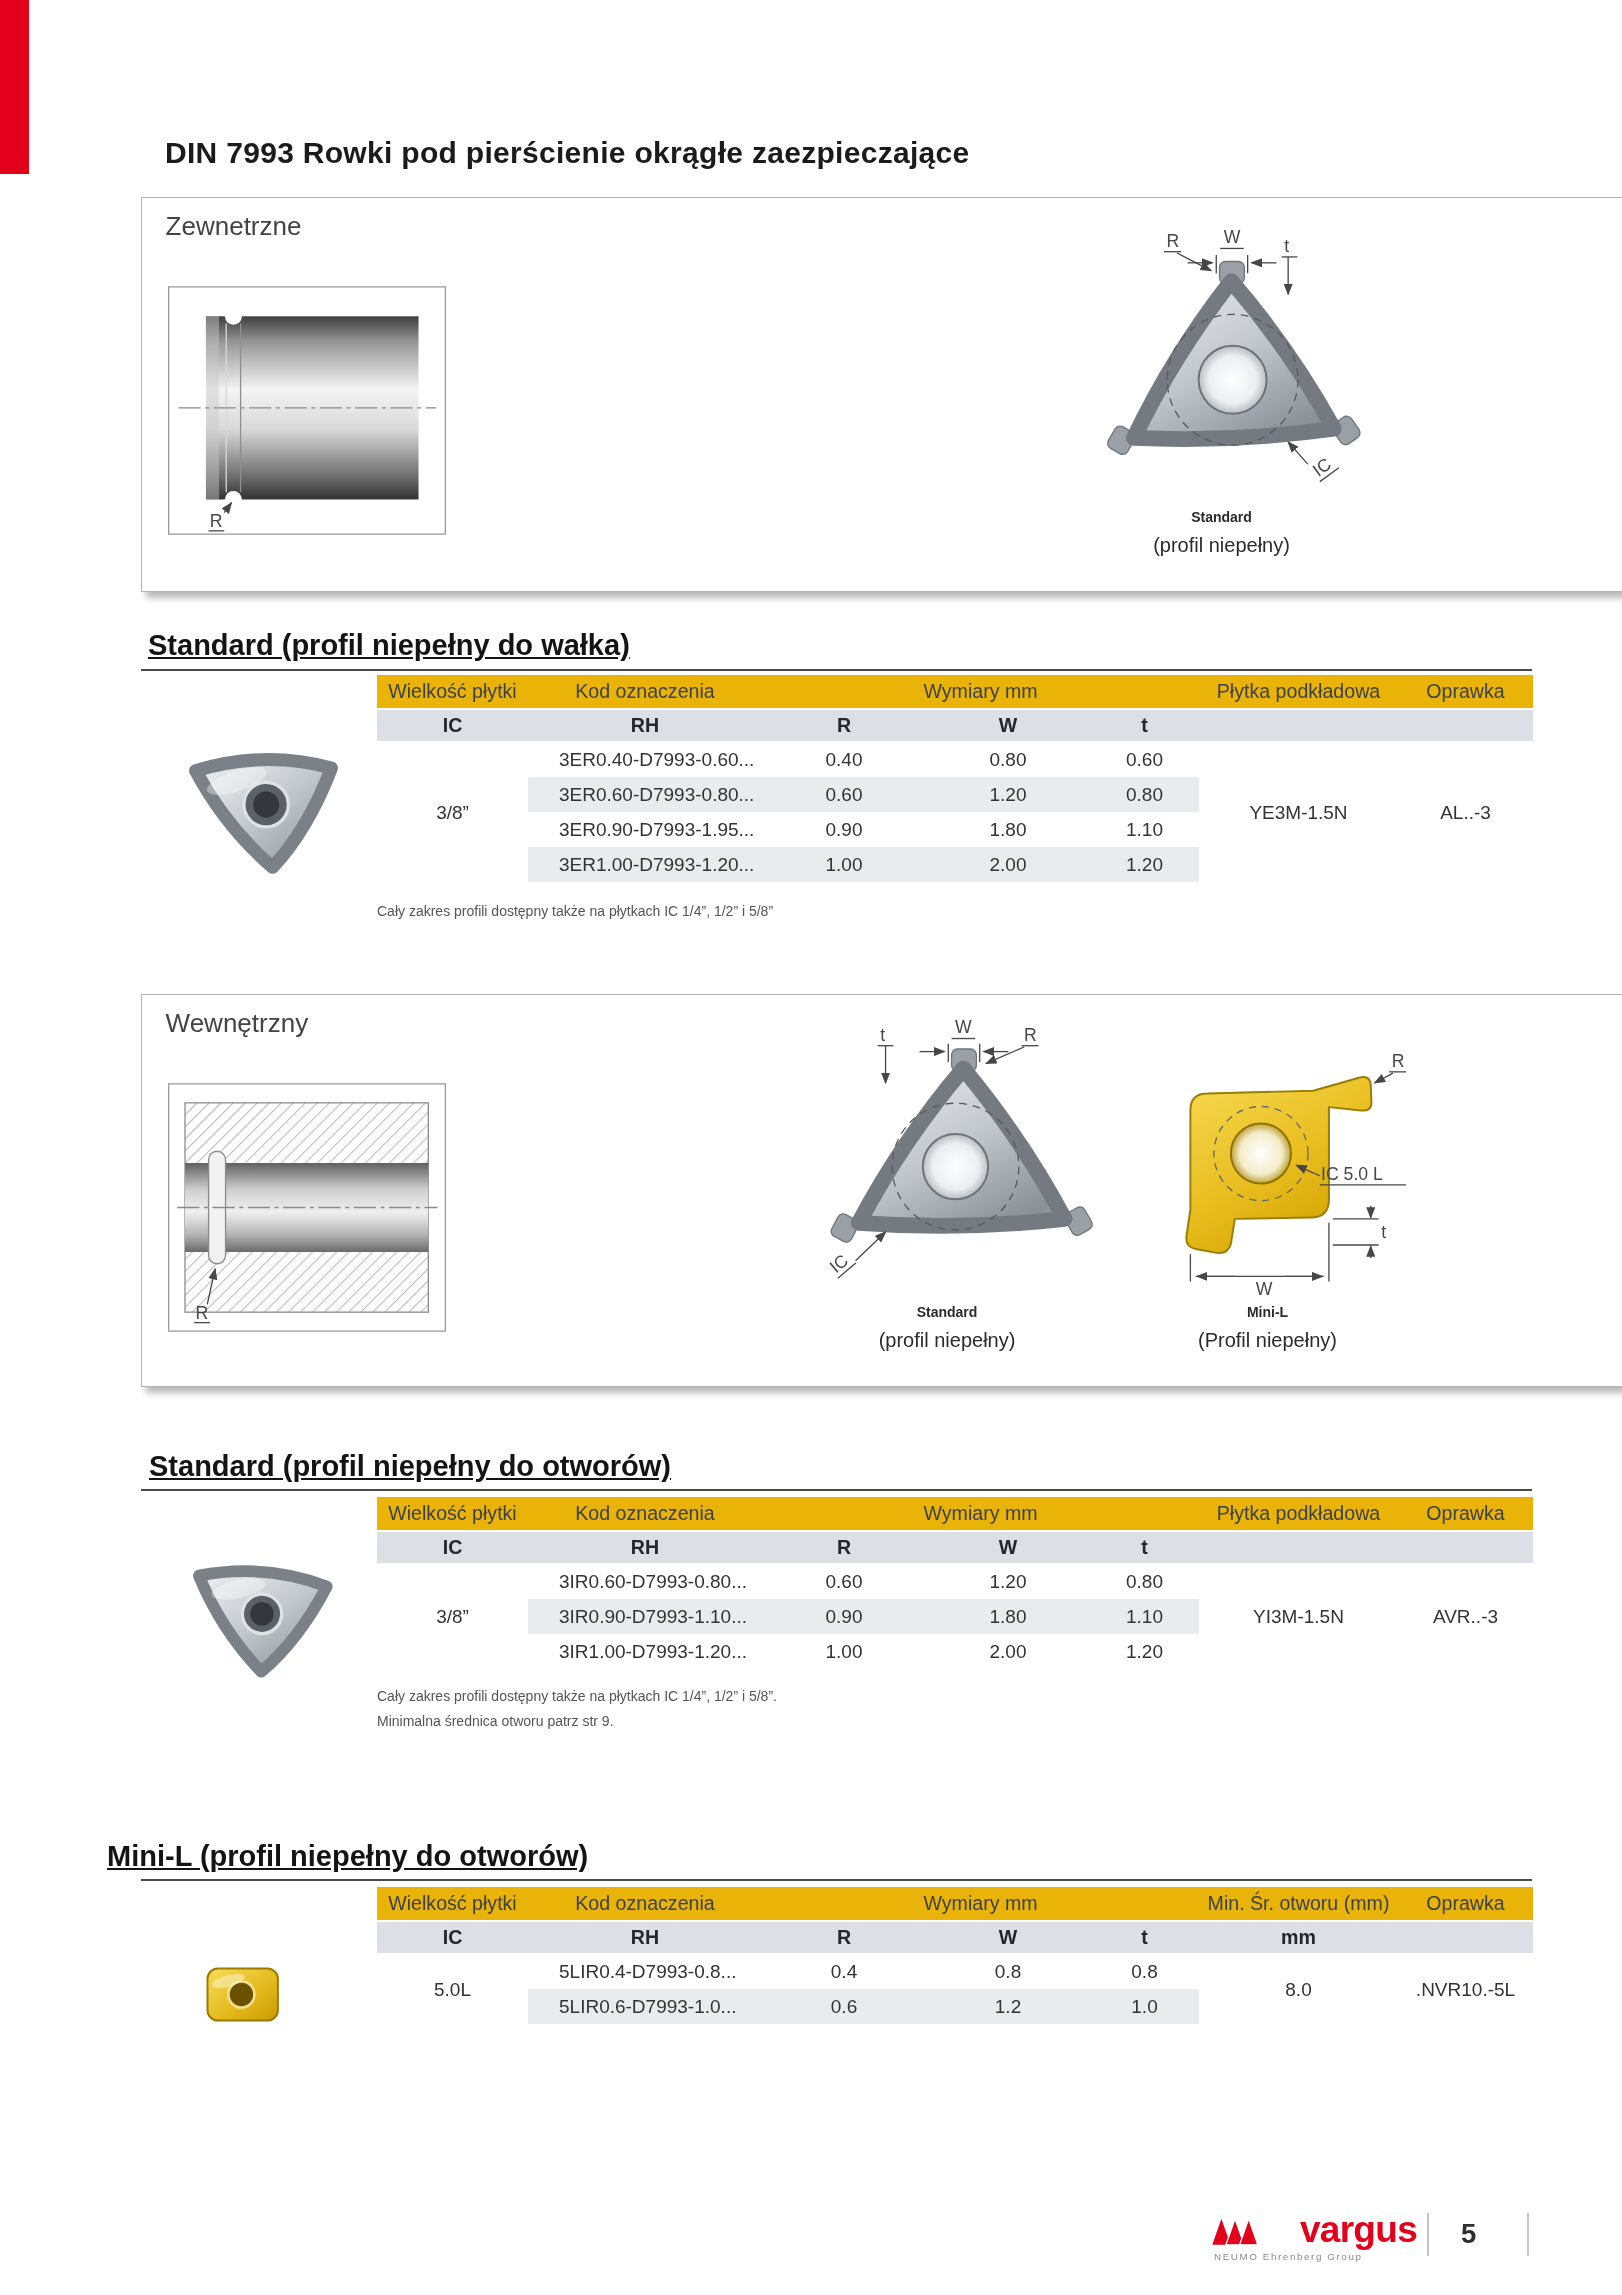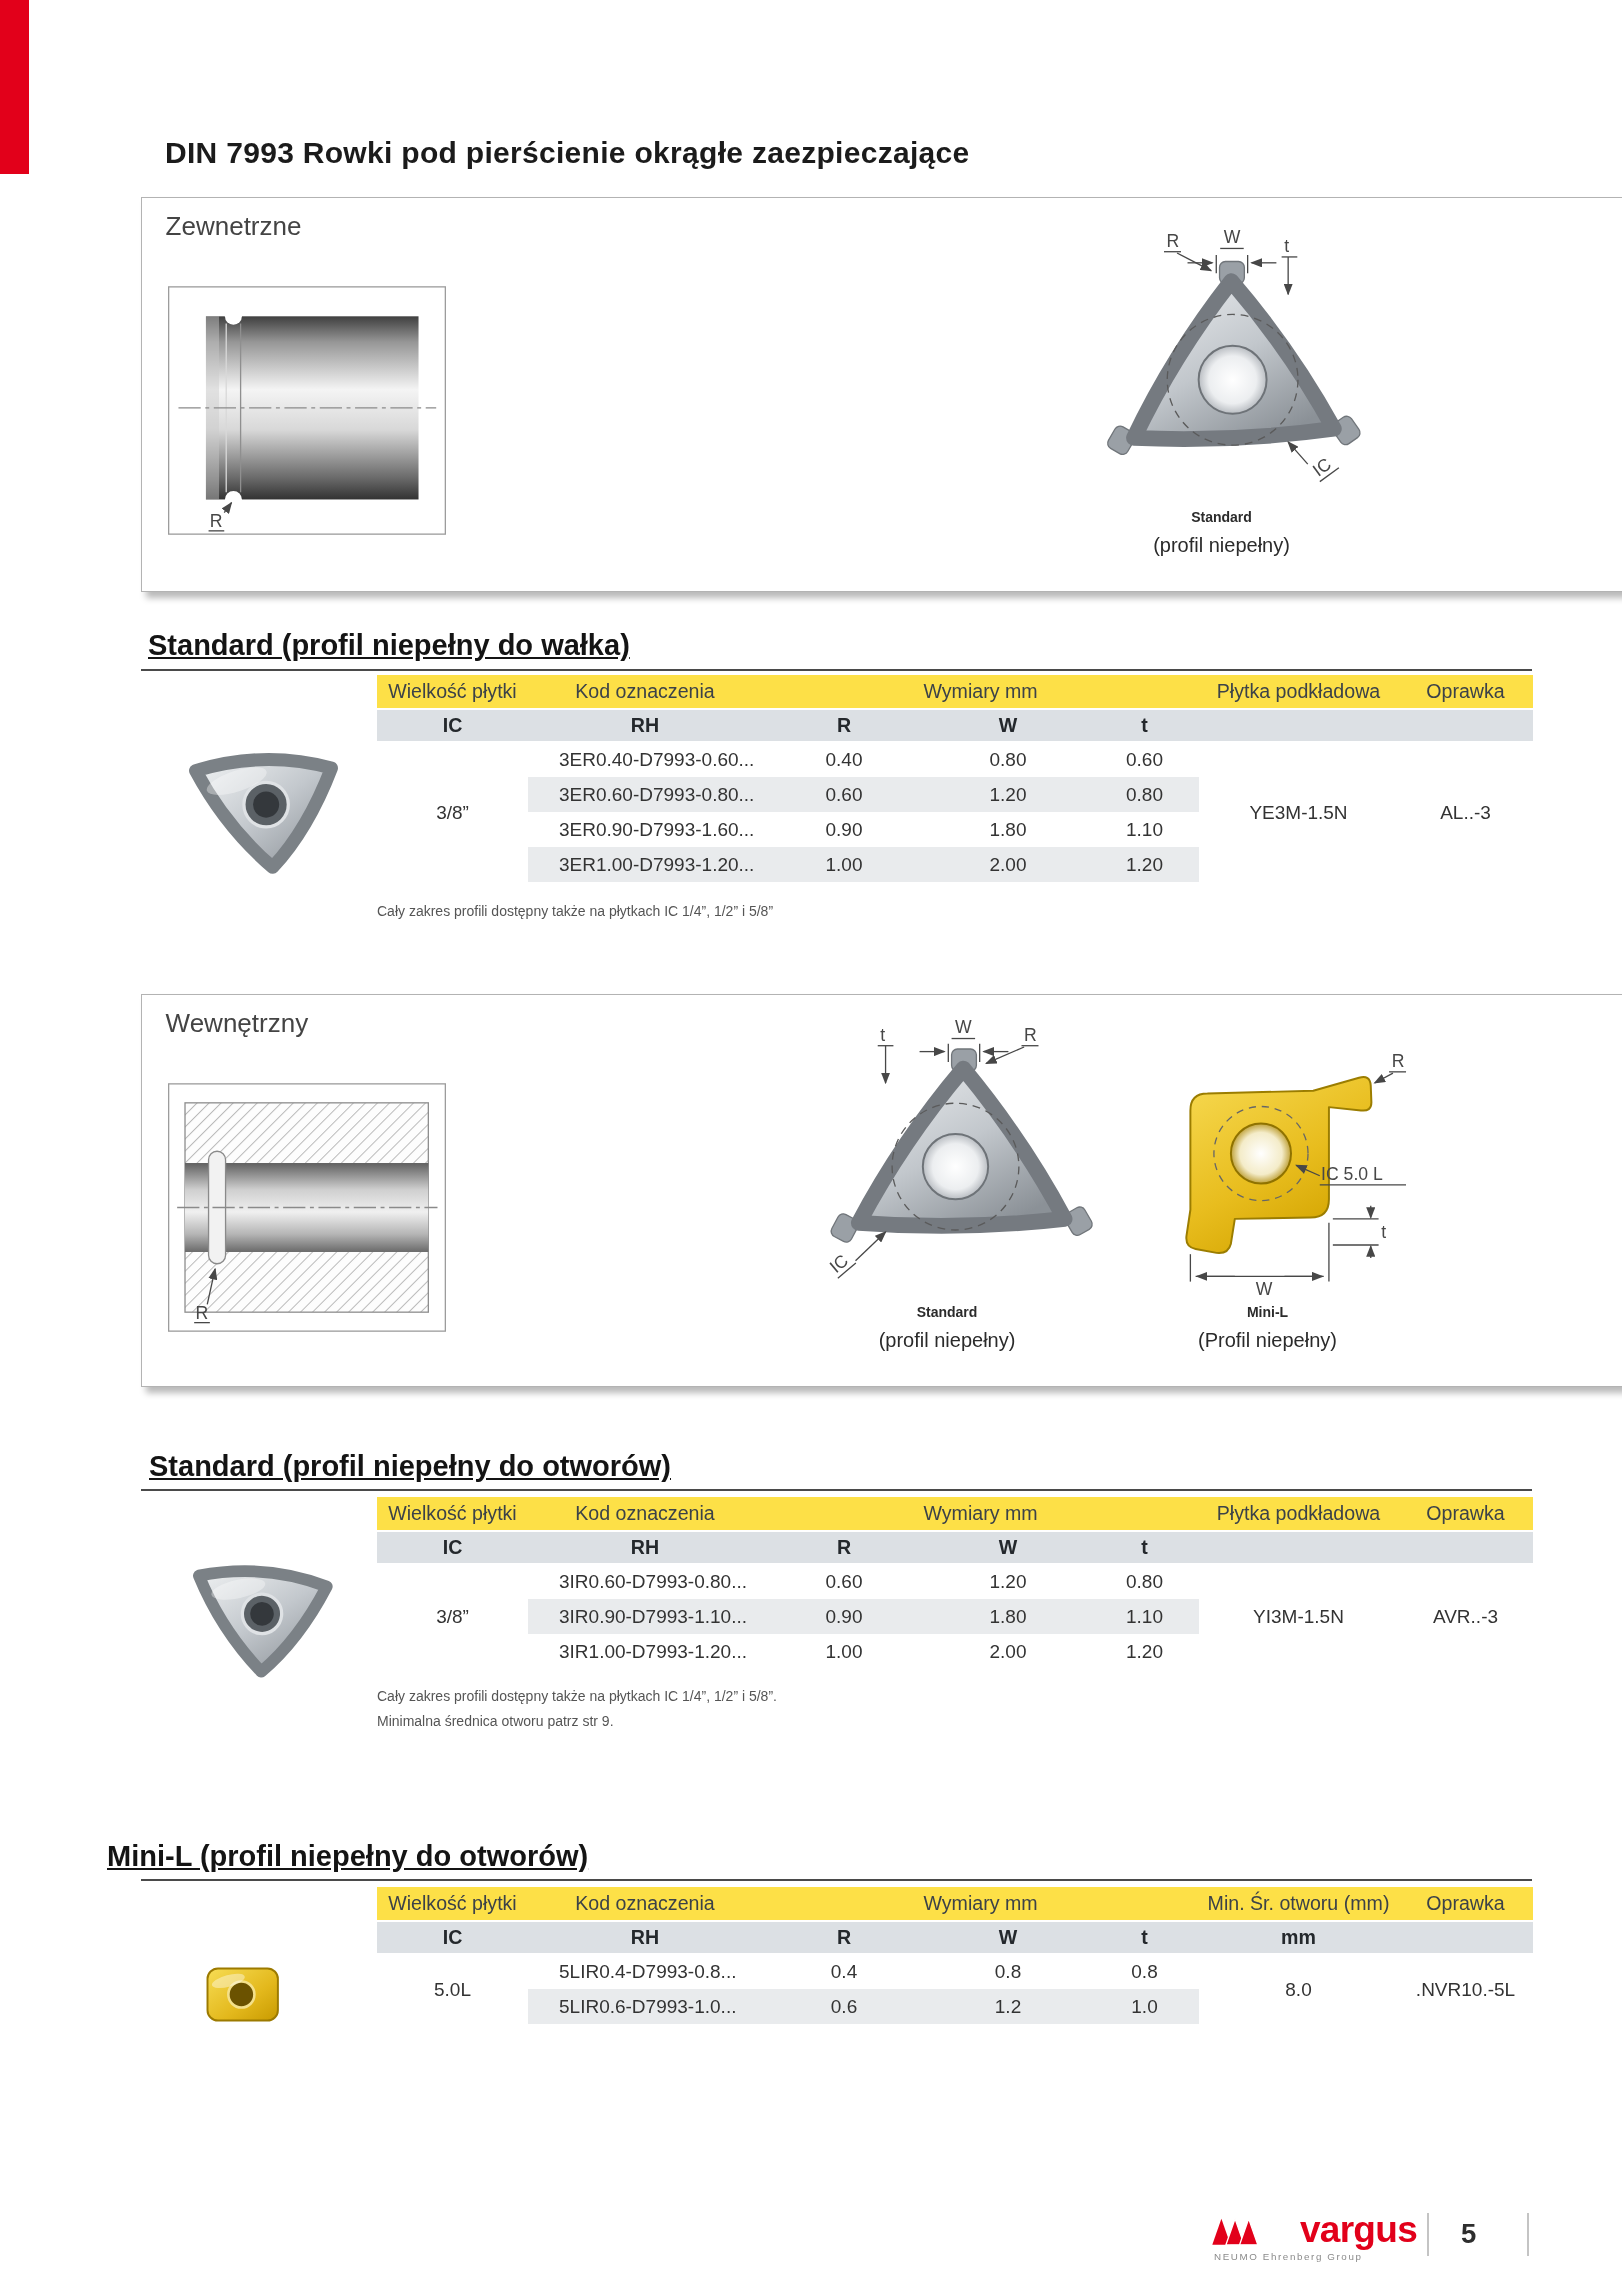--- a/index.html
+++ b/index.html
@@ -15,21 +15,21 @@
   .page-title { position:absolute; left:165px; top:136px; font-size:30px; font-weight:bold; color:#1b1b1b; letter-spacing:0.3px; }
 
   .panel { position:absolute; left:141px; width:1579px; background:#fff; border:1.3px solid #b3b3b3; box-shadow:5.2px 5.9px 6.5px rgba(0,0,0,0.28); }
   .panel-label { position:absolute; left:23.6px; top:13px; font-size:26px; color:#444; }
 
   .section-heading { position:absolute; font-size:29px; font-weight:bold; color:#141414;text-decoration:underline; }
   .rule { position:absolute; left:141px; width:1391px; height:2px; background:#4a4a4a; }
 
   table.spec { border-collapse:collapse; table-layout:fixed; position:absolute; left:377px; }
   .spec th, .spec td { text-align:center; vertical-align:middle; padding:0; }
-  .spec tr.hdr1 th { background:#fde047; height:34px; font-weight:normal; font-size:19.6px; color:#3c4248; border-bottom:2px solid #fff; }
+  .spec tr.hdr1 th { background:#eab308; height:34px; font-weight:normal; font-size:19.6px; color:#3c4248; border-bottom:2px solid #fff; }
   .spec tr.hdr2 th { background:#dce0e4; height:33px; font-weight:bold; font-size:19.6px; color:#24282c; border-bottom:2.6px solid #fff; }
   .spec td { height:35px; font-size:19px; color:#333; }
   .spec td.code { text-align:left; padding-left:31px; }
   .spec tr.alt td.stripe { background:#e9ebed; }
   .spec th.redh { color:#e2001a; font-size:18.3px; }
 
   .note { position:absolute; left:377px; font-size:14px; color:#555; }
 
   .caption { position:absolute; text-align:center; color:#2b2b2b; }
   .caption .cap-title { font-size:14px; font-weight:bold; line-height:27.5px; }
@@ -188,21 +188,21 @@
       <td rowspan="4">YE3M-1.5N</td>
       <td rowspan="4">AL..-3</td>
     </tr>
     <tr class="row alt">
       <td class="code stripe">3ER0.60-D7993-0.80...</td>
       <td class="stripe">0.60</td>
       <td class="stripe">1.20</td>
       <td class="stripe">0.80</td>
     </tr>
     <tr class="row">
-      <td class="code stripe">3ER0.90-D7993-1.60...</td>
+      <td class="code stripe">3ER0.90-D7993-1.95...</td>
       <td class="stripe">0.90</td>
       <td class="stripe">1.80</td>
       <td class="stripe">1.10</td>
     </tr>
     <tr class="row alt">
       <td class="code stripe">3ER1.00-D7993-1.20...</td>
       <td class="stripe">1.00</td>
       <td class="stripe">2.00</td>
       <td class="stripe">1.20</td>
     </tr>

